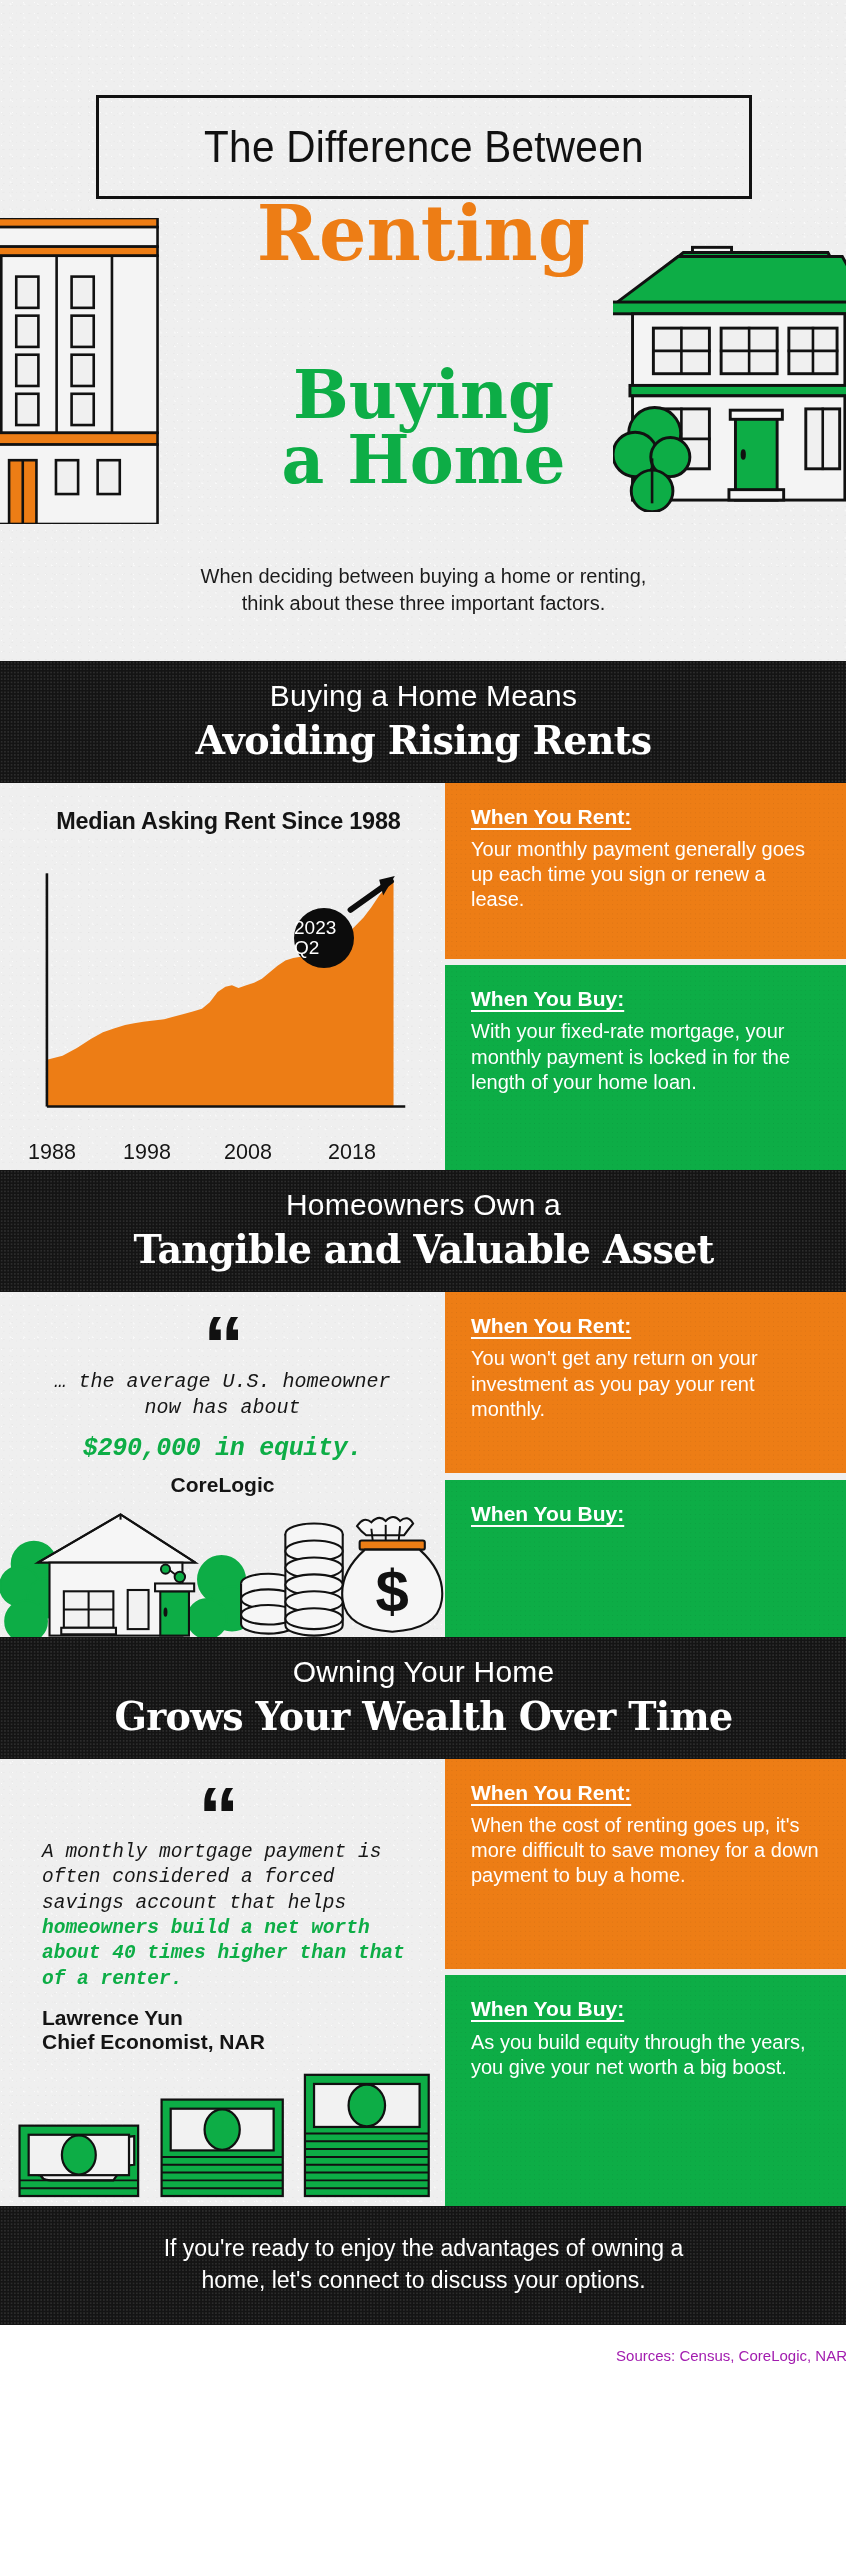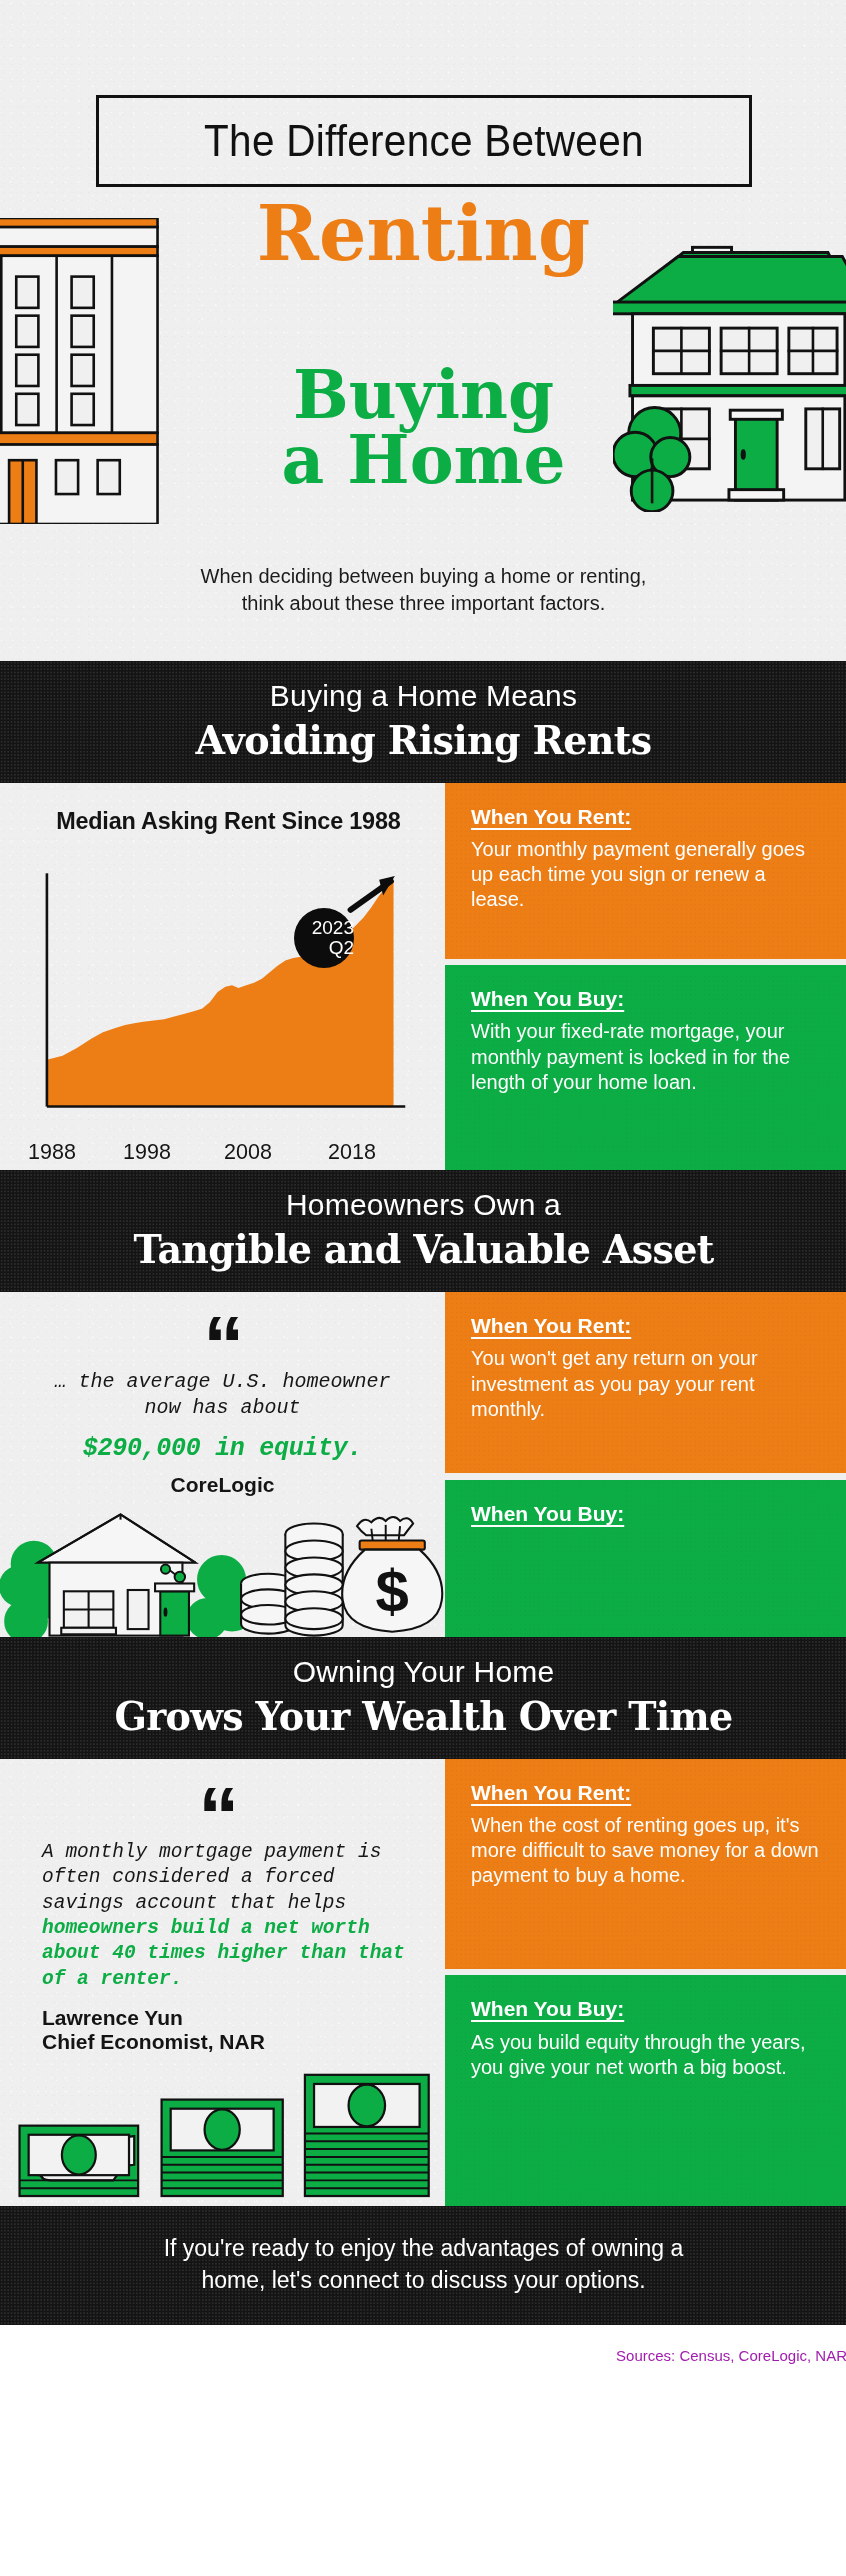--- a/index.html
+++ b/index.html
@@ -20,21 +20,21 @@
       radial-gradient(circle at 78% 31%, rgba(255,255,255,.7) 0 0.9px, transparent 1px),
       radial-gradient(circle at 31% 83%, rgba(0,0,0,.03) 0 0.7px, transparent 0.7px);
     background-size: 11px 11px, 8.5px 8.5px, 13.7px 13.7px, 7.2px 7.2px;
     opacity: .9;
   }
 
   
   .hero { position: relative; height: 661px; background: #efefef; overflow: hidden; }
 
   .titlebox {
-    position: absolute; left: 96px; top: 95px; width: 656px; height: 92px;
+    position: absolute; left: 96px; top: 95px; width: 656px; height: 104px;
     border: 3.3px solid #111; background: transparent;
     display: flex; align-items: center; justify-content: center;
     z-index: 6;
   }
   .titlebox span {
     font-family: "Liberation Sans Narrow", "Liberation Sans", sans-serif;
     font-size: 44px; font-weight: 400; color: #111; letter-spacing: 0.3px;
     transform: scaleX(.92); white-space: nowrap;
   }
 
@@ -130,21 +130,21 @@
   .chart-xlabels {
     position: relative; display: flex; margin-top: 2.6px; padding-left: 5.2px;
     font-family: "Liberation Sans Narrow","Liberation Sans", sans-serif;
     font-size: 21.5px; color: #141414;
   }
   .chart-xlabels span { position: absolute; transform: translateX(-50%); }
 
   .badge {
     position: absolute; left: 294px; top: 44px; width: 60px; height: 60px;
     border-radius: 50%; background: #0c0c0c; color: #fff;
-    display: flex; flex-direction: column; align-items: flex-end; justify-content: center;
+    display: flex; flex-direction: column; align-items: flex-start; justify-content: center;
     font-family: "Liberation Sans Narrow","Liberation Sans", sans-serif;
     font-size: 19px; line-height: 1.04; z-index: 5;
   }
 
   
   .quote-wrap { position: relative; padding: 30px 38px 0 38px; text-align: center; }
   .qmark {
     font-family: "Liberation Sans", sans-serif; font-weight: 700;
     font-size: 82px; line-height: .55; color: #111; letter-spacing: -2.6px;
     height: 47px;

